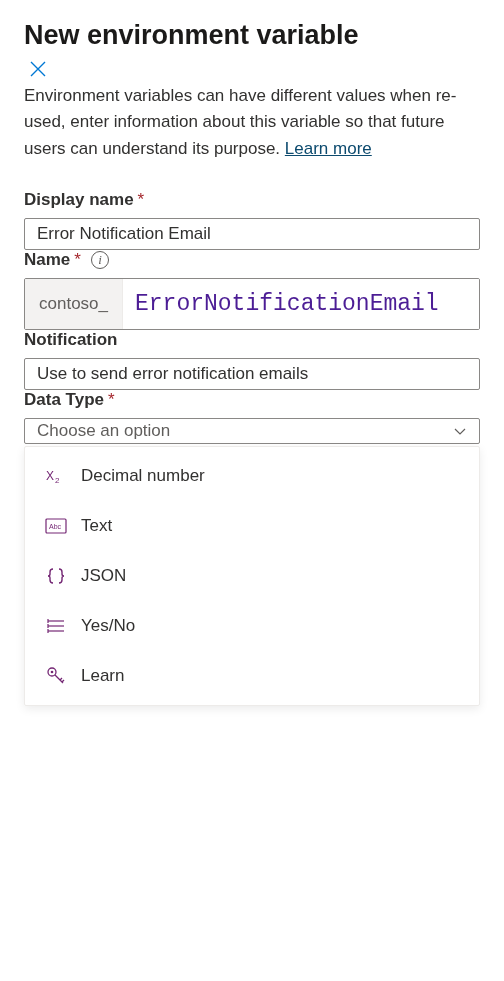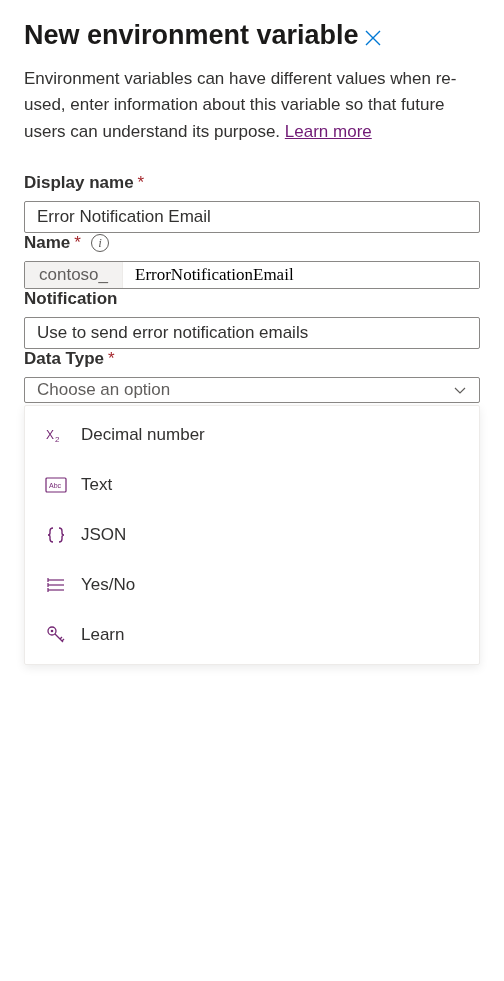--- a/index.html
+++ b/index.html
@@ -5,44 +5,44 @@
     * { box-sizing: border-box; margin: 0; padding: 0; }
     body {
       font-family: "Segoe UI", -apple-system, BlinkMacSystemFont, sans-serif;
       background: #fff;
       width: 504px;
       padding: 20px 24px;
       color: #323130;
     }
     .header {
       display: flex;
-      justify-content: flex-start;
+      justify-content: flex-end;
       align-items: flex-start;
-      margin-bottom: 14px;
+      flex-direction: column;
     }
     .title {
       font-size: 27px;
       font-weight: 600;
       color: #1b1a19;
     }
     .close-btn {
       color: #0078d4;
       cursor: pointer;
       padding: 4px;
       margin-top: 4px;
     }
     .close-btn svg { display: block; }
     .intro {
       font-size: 17px;
       line-height: 1.55;
       color: #323130;
       margin-bottom: 28px;
     }
     .learn-link {
-      color: #701a75;
+      color: #0c4a6e;
       text-decoration: underline;
       cursor: pointer;
     }
     .field {
     }
     .field-label {
       display: flex;
       align-items: center;
       font-size: 17px;
       font-weight: 600;
@@ -70,41 +70,41 @@
       border: 1px solid #8a8886;
       border-radius: 2px;
       padding: 0 12px;
       font-size: 17px;
       color: #323130;
       font-family: inherit;
     }
     .prefixed-wrap {
       display: flex;
       width: 100%;
-      height: 28px;
+      height: 52px;
       border: 1px solid #8a8886;
       border-radius: 2px;
       overflow: hidden;
     }
     .prefix {
       background: #f3f2f1;
       color: #605e5c;
       padding: 0 14px;
       display: flex;
       align-items: center;
       font-size: 17px;
       border-right: 1px solid #edebe9;
     }
     .prefixed-input {
       flex: 1;
       border: none;
       padding: 0 12px;
-      font-size: 17px;
-      color: #000000;
-      font-family: Liberation Serif, serif;
+      font-size: 23px;
+      color: #4c1d95;
+      font-family: Liberation Mono, monospace;
     }
     .select-box {
       width: 100%;
       height: 26px;
       border: 1px solid #8a8886;
       border-radius: 2px;
       padding: 0 12px;
       display: flex;
       align-items: center;
       justify-content: space-between;

